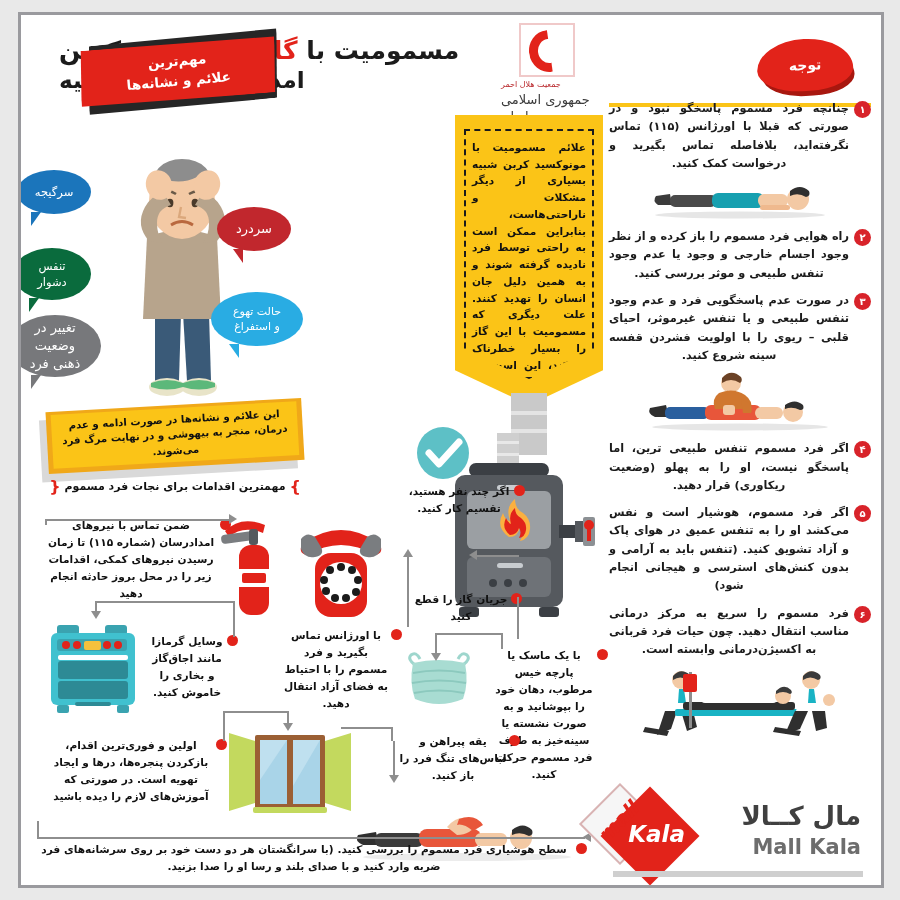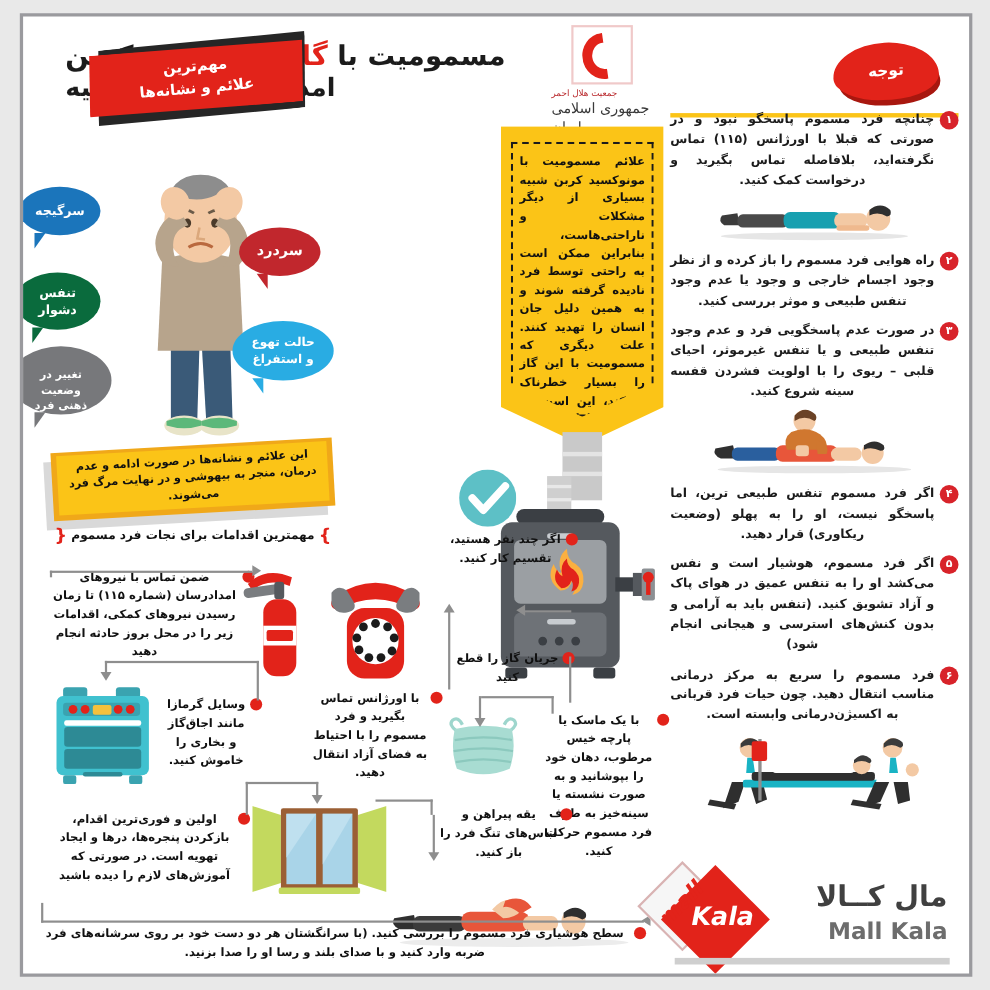--- a/index.html
+++ b/index.html
@@ -95,21 +95,21 @@
     display: flex; align-items: center; justify-content: center;
     clip-path: polygon(2% 0, 100% 4%, 98% 100%, 0 96%);
   }
   #sym-banner .red span {
     color: #fff; font-size: 13.5px; font-weight: bold; line-height: 1.45; text-align: center;
   }
 
   .bubble {
     position: absolute; border-radius: 50%;
     display: flex; align-items: center; justify-content: center;
-    color: #fff; font-weight: bold; text-align: center; line-height: 1.4;
+    color: #fff; font-weight: normal; text-align: center; line-height: 1.4;
   }
   .bubble .tail {
     position: absolute; width: 0; height: 0; border-style: solid;
   }
 
   
   #warn-slab {
     position: absolute; right: 578px; top: 390px; width: 256px; height: 62px;
     transform: rotate(-3.2deg);
   }
@@ -343,21 +343,21 @@
 دشوار</span>
     <span class="tail" style="left:16px;bottom:-12px;border-width:14px 10px 0 0;border-color:#0a6b3d transparent transparent transparent;"></span>
   </div>
 
   <div class="bubble" style="right:578px;top:277px;width:92px;height:54px;background:#29ace3;font-size:11px;white-space:pre-line;">
     <span>حالت تهوع
 و استفراغ</span>
     <span class="tail" style="left:18px;bottom:-12px;border-width:14px 0 0 10px;border-color:#29ace3 transparent transparent transparent;"></span>
   </div>
 
-  <div class="bubble" style="right:780px;top:300px;width:92px;height:62px;background:#77787b;font-size:10px;white-space:pre-line;align-items:flex-end;">
+  <div class="bubble" style="right:780px;top:300px;width:92px;height:62px;background:#77787b;font-size:13px;white-space:pre-line;">
     <span>تغییر در
 وضعیت
 ذهنی فرد</span>
     <span class="tail" style="left:22px;bottom:-12px;border-width:14px 10px 0 0;border-color:#77787b transparent transparent transparent;"></span>
   </div>
 
   <div id="warn-slab">
     <div class="sh"></div>
     <div class="bd"></div>
     <div class="fc">

